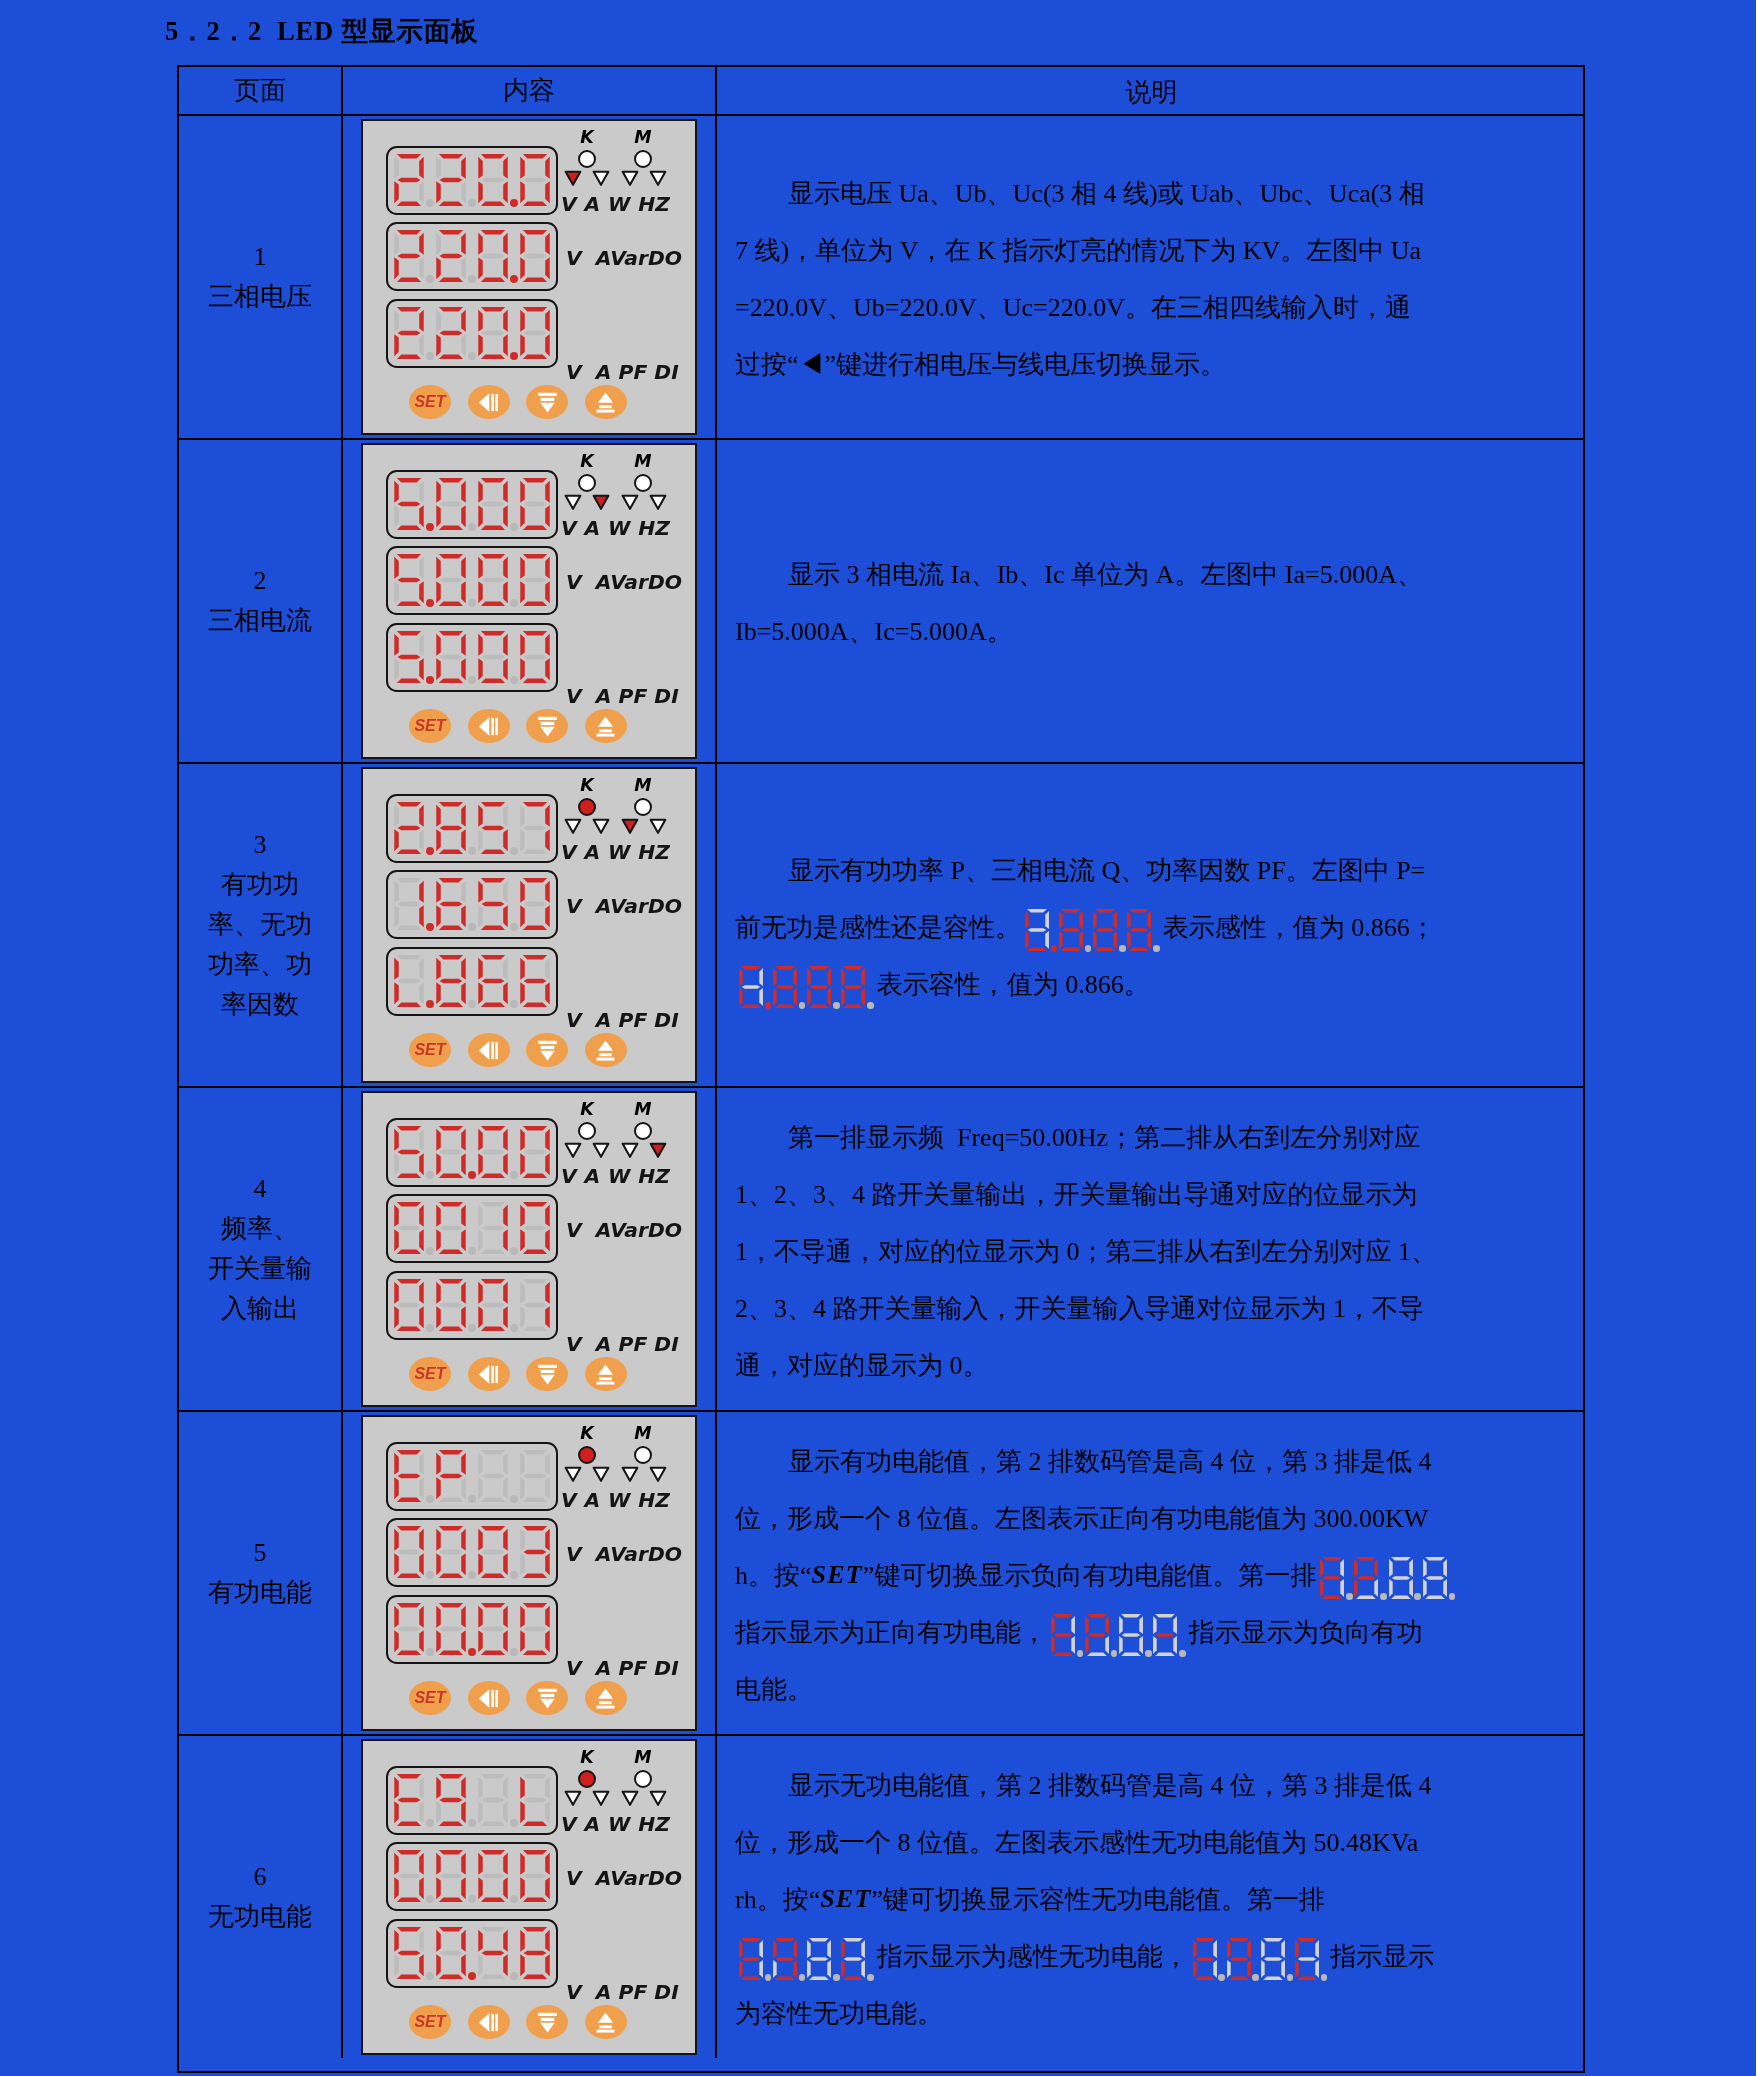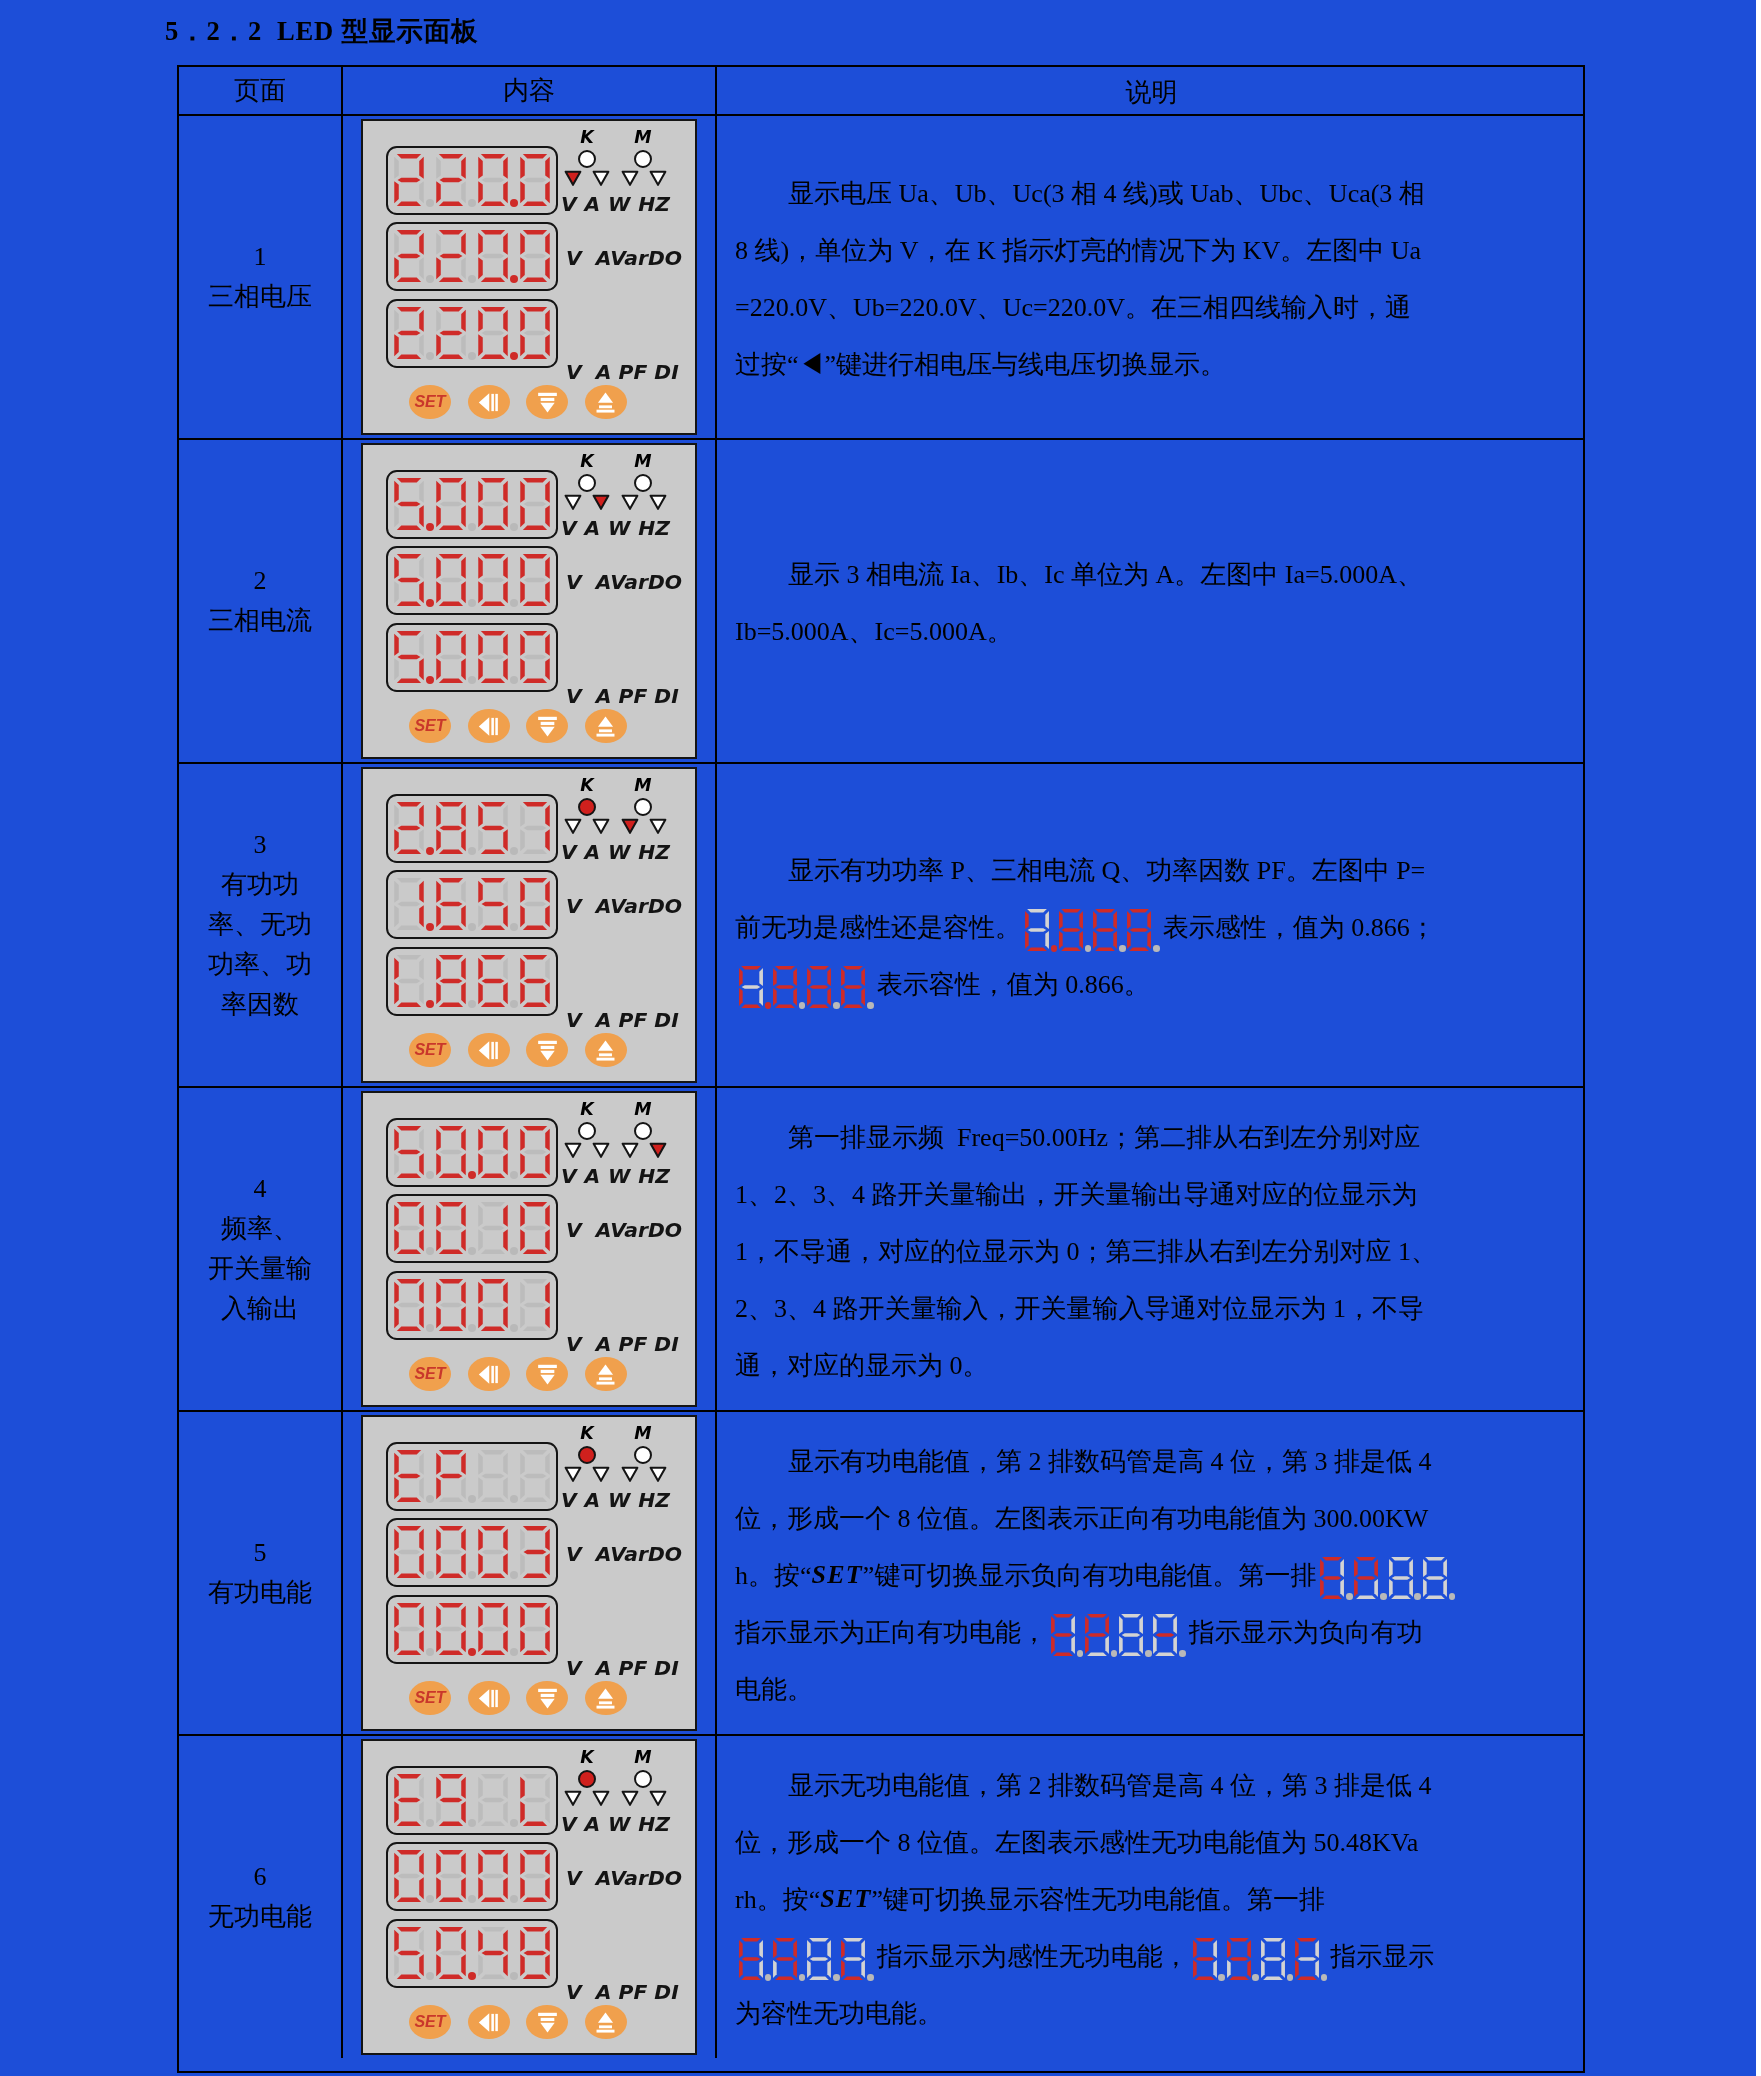--- a/index.html
+++ b/index.html
@@ -222,21 +222,21 @@
                   <polygon points="32,4 11,33 53,33" fill="#fff"></polygon>
                   <rect x="14" y="40" width="36" height="8" fill="#fff"></rect>
                   <rect x="7" y="52" width="50" height="8" fill="#fff"></rect>
                 </svg>
               </div>
             </div>
           </div>
         </div>
         <div class="cell c-desc">
           <div class="dline indent"><span class="txt">显示电压 Ua、Ub、Uc(3 相 4 线)或 Uab、Ubc、Uca(3 相</span></div>
-          <div class="dline "><span class="txt">8 线)，单位为 V，在 K 指示灯亮的情况下为 KV。左图中 Ua</span></div>
+          <div class="dline "><span class="txt">7 线)，单位为 V，在 K 指示灯亮的情况下为 KV。左图中 Ua</span></div>
           <div class="dline "><span class="txt">=220.0V、Ub=220.0V、Uc=220.0V。在三相四线输入时，通</span></div>
           <div class="dline "><span class="txt">过按“◀”键进行相电压与线电压切换显示。</span></div>
         </div>
       </div>
       <div class="trow data">
         <div class="cell c-page">
           <div>2</div>
           <div>三相电流</div>
         </div>
         <div class="cell c-content">

